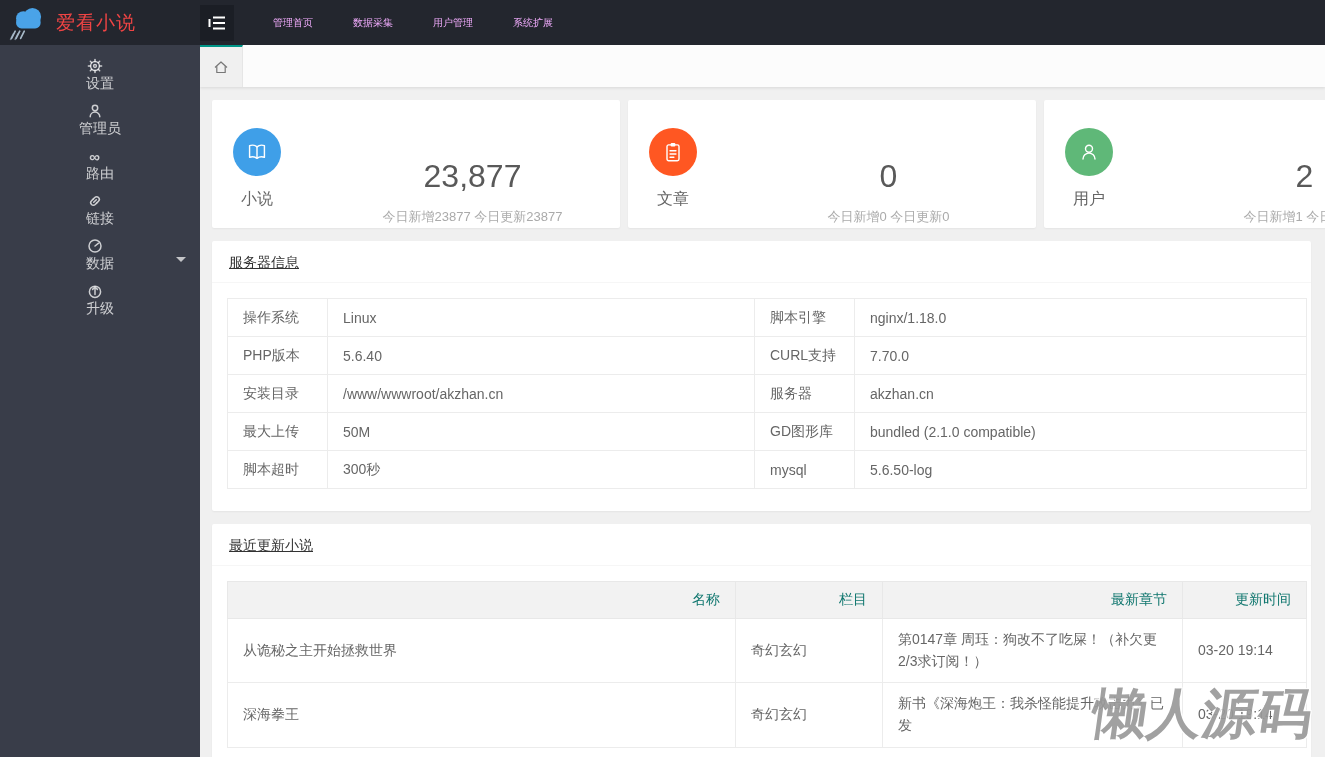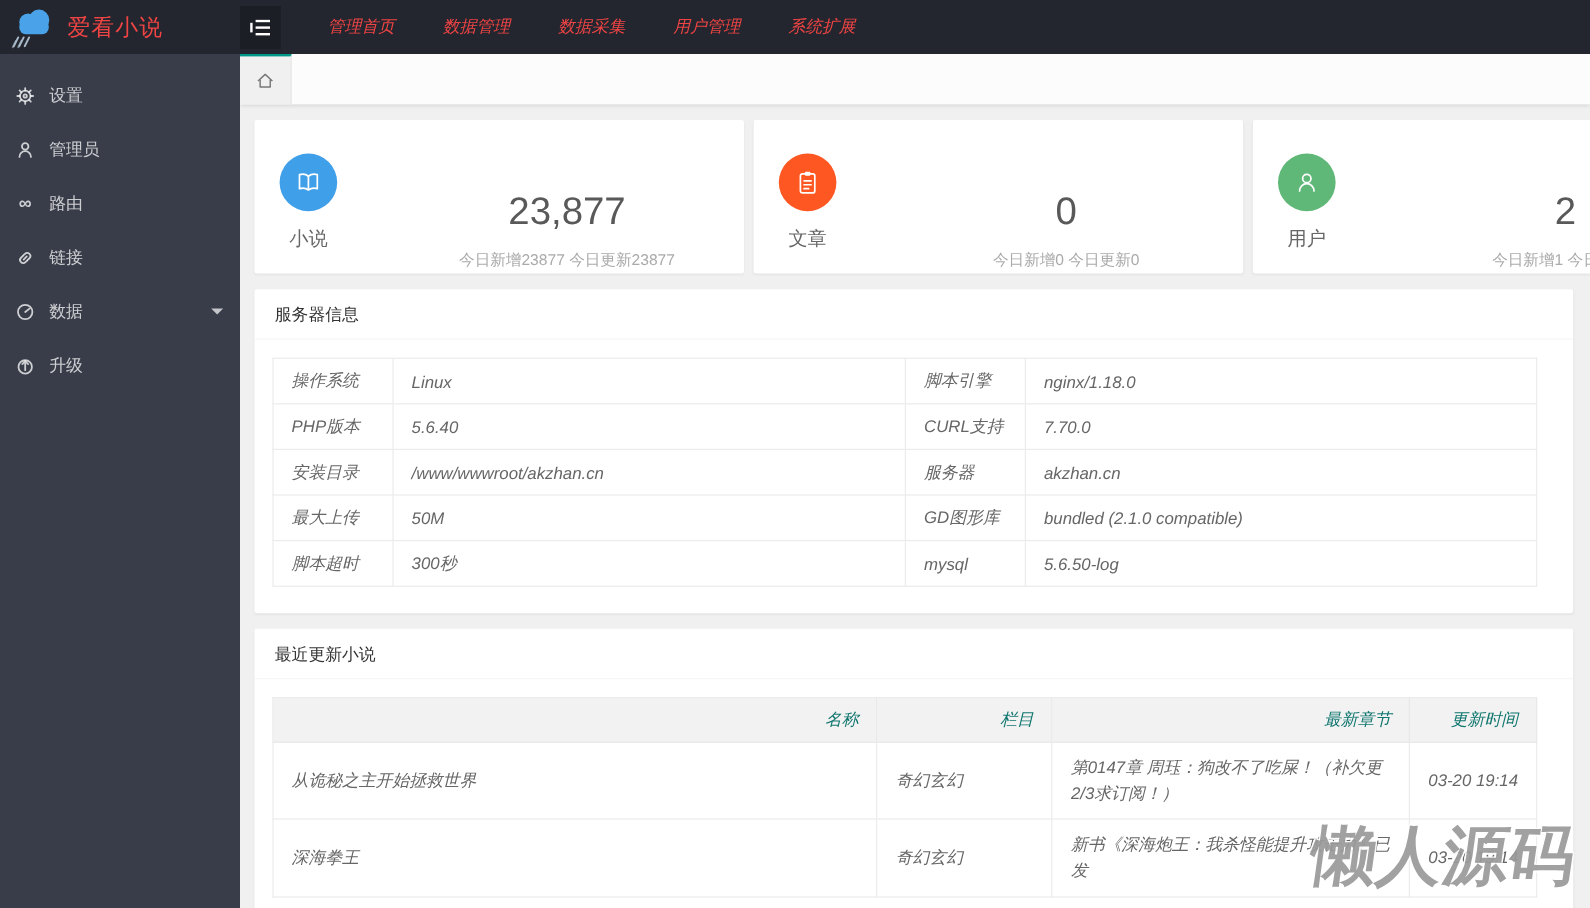--- a/index.html
+++ b/index.html
@@ -20,31 +20,31 @@
     padding-left:7px; cursor:pointer;
   }
   .logo-title { color:#ef4444; font-size:19px; letter-spacing:1px; }
   .hamburger {
     width:34px; height:36px; background:#1b1e25; flex:none;
     display:flex; align-items:center; justify-content:center; cursor:pointer;
     margin-right:19px;
   }
   .topnav { display:flex; height:45px; }
   .topnav a {
-    display:block; line-height:45px; padding:0 20px; font-size:14px;
-    color:#ef4444; text-decoration:none; cursor:pointer;font-style:italic;
+    display:block; line-height:45px; padding:0 20px; font-size:10px;
+    color:#f0abfc; text-decoration:none; cursor:pointer;
   }
   
   .sidebar {
     position:absolute; top:45px; left:0; bottom:0; width:200px;
     background:#393d49; z-index:15; padding-top:12px;
   }
   .side-item {
     height:45px; display:flex; align-items:center; padding:0 12px;
-    color:rgba(255,255,255,.75); font-size:14px; cursor:pointer; position:relative;
+    color:rgba(255,255,255,.75); font-size:14px; cursor:pointer; position:relative;flex-direction:column;
   }
   .side-icon { width:18px; height:18px; margin-right:11px; flex:none;
     display:flex; align-items:center; justify-content:center; color:rgba(255,255,255,.75); }
   .side-glyph { font-size:15px; font-weight:bold; line-height:1; }
   .caret-down {
     position:absolute; right:14px; top:20px; width:0; height:0;
     border-left:5px solid transparent; border-right:5px solid transparent;
     border-top:5px solid rgba(255,255,255,.7);
   }
   
@@ -78,23 +78,23 @@
   .card-right { flex:1; text-align:center; padding:26px 0 0 44px; }
   .card-value { font-size:32px; color:#595959;margin-top:32px; }
   .card-sub { margin-top:13px; font-size:13px; color:#aaa; white-space:nowrap; }
   
   .panel {
     background:#ffffff; border-radius:2px; margin-top:13px;
     box-shadow:0 1px 2px rgba(0,0,0,.05);
   }
   .panel-header {
     height:42px; line-height:42px; padding-left:17px;
-    font-size:14px; color:#333; border-bottom:1px solid #f6f6f6;
-  }
-  .panel-body { padding:15px 30px 22px 15px;font-style:italic; }
+    font-size:14px; color:#333; border-bottom:1px solid #f6f6f6;text-decoration:underline;
+  }
+  .panel-body { padding:15px 4px 22px 15px; }
   table { width:100%; border-collapse:collapse; font-size:14px; color:#666; }
   .info-table td { border:1px solid #ececec; height:38px; padding:0 15px; }
   .novel-table th {
     background:#f2f2f2; border:1px solid #e8e8e8; font-weight:normal;
     text-align:right; padding:9px 15px; color:#0f766e;
   }
   .novel-table td { border:1px solid #ececec; padding:10px 15px; line-height:1.55; }
   .td-time { white-space:nowrap; }
   
   .watermark {
@@ -133,21 +133,20 @@
       <svg width="18" height="14" viewBox="0 0 18 14" fill="#ffffff">
         <rect x="5" y="0.5" width="12" height="2"></rect>
         <rect x="5" y="6" width="12" height="2"></rect>
         <rect x="5" y="11.5" width="12" height="2"></rect>
         <rect x="0.5" y="3" width="2" height="8"></rect>
       </svg>
     </span>
   </div>
   <div class="topnav">
     <a>管理首页</a>
-    <a>数据管理</a>
     <a>数据采集</a>
     <a>用户管理</a>
     <a>系统扩展</a>
   </div>
 </div>
 
 <div class="sidebar">
   <div class="side-item">
     <span class="side-icon">
       <svg width="16" height="16" viewBox="0 0 16 16" fill="none" stroke="currentColor" stroke-width="1.5" stroke-linecap="round">

